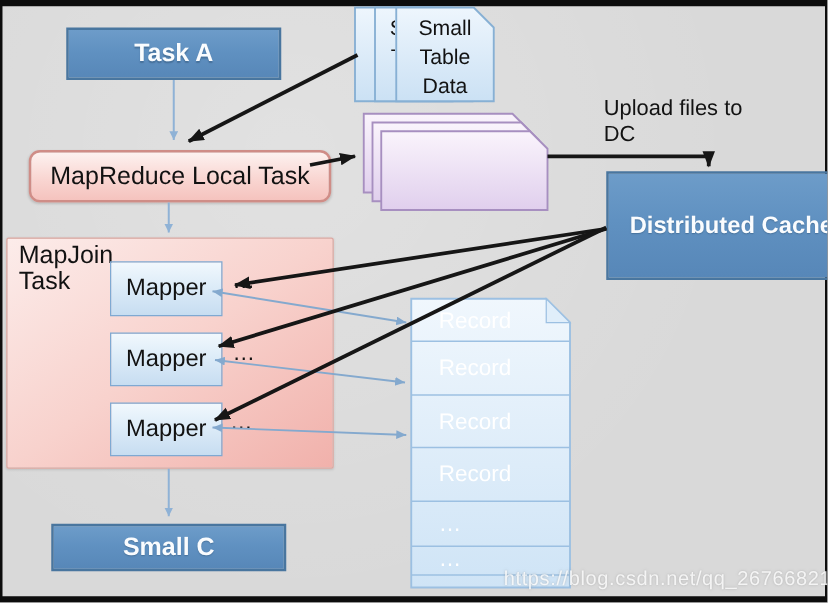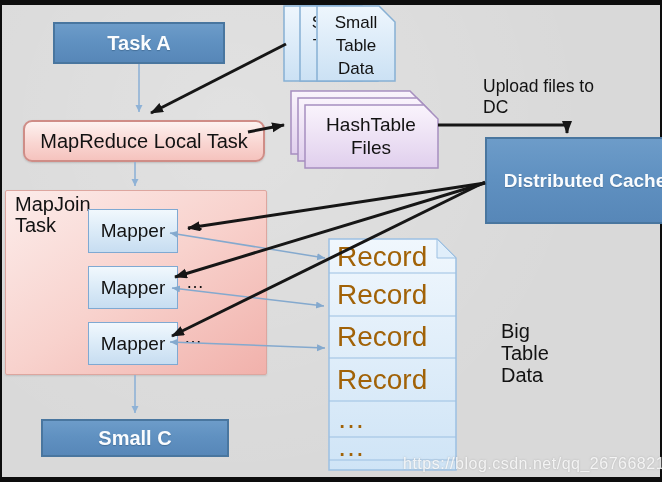--- a/index.html
+++ b/index.html
@@ -42,22 +42,22 @@
     display:flex;align-items:center;justify-content:center;
     font-size:19px;color:#121212;z-index:2;
   }
   .dots{
     font-size:18px;line-height:20px;color:#121212;z-index:2;letter-spacing:1px;
   }
   .sheet-text{
     text-align:center;color:#121212;z-index:2;
   }
   .record-row{
-    display:flex;align-items:center;color:#a16207;font-size:28px;
-    padding-left:8px;box-sizing:border-box;z-index:2;
+    display:flex;align-items:center;color:#ffffff;font-size:18px;
+    padding-left:22px;box-sizing:border-box;z-index:2;
   }
   .annotation{color:#121212;z-index:2;margin-left:24px;}
   #watermark{
     color:rgba(255,255,255,0.82);font-size:16px;letter-spacing:.5px;
     text-shadow:0 0 2px rgba(140,140,140,.55);z-index:5;white-space:nowrap;
   }
   svg.layer{position:absolute;left:0;top:0;pointer-events:none;}
   #shapes-layer{z-index:1;}
   #arrows-layer{z-index:3;}
 </style>
@@ -131,34 +131,32 @@
   <div class="abs blue-node" style="left:41px;top:419px;width:188px;height:38px;">
     <span>Small C</span>
   </div>
 
   <div class="abs sheet-text" style="left:317px;top:11px;width:78px;font-size:17px;line-height:23px;">Small Table Data</div>
 
   <div class="abs" style="left:300px;top:6px;width:16px;height:75px;overflow:hidden;z-index:2;">
     <div class="sheet-text" style="position:absolute;left:-6px;top:5px;width:78px;font-size:17px;line-height:23px;">Small Table Data</div>
   </div>
 
-  <div class="abs sheet-text" style="left:316px;top:113px;width:110px;font-size:19px;line-height:23px;">HashTable Files</div>
 
   <div class="abs blue-node" style="left:485px;top:137px;width:200px;height:87px;font-size:19px;">
     <span>Distributed Cache</span>
   </div>
 
   <div class="abs record-row" style="left:329px;top:240px;width:127px;height:33px;">Record</div>
   <div class="abs record-row" style="left:329px;top:273px;width:127px;height:43px;">Record</div>
   <div class="abs record-row" style="left:329px;top:316px;width:127px;height:42px;">Record</div>
   <div class="abs record-row" style="left:329px;top:358px;width:127px;height:43px;">Record</div>
   <div class="abs record-row" style="left:329px;top:401px;width:127px;height:36px;">…</div>
   <div class="abs record-row" style="left:329px;top:434px;width:127px;height:26px;">…</div>
 
-  <div class="abs annotation" style="left:477px;top:320px;width:70px;font-size:20px;line-height:22px;">Big Table Data</div>
   <div class="abs annotation" style="left:459px;top:76px;width:118px;font-size:17.5px;line-height:21px;">Upload files to DC</div>
   <div id="watermark" class="abs" style="left:403px;top:455px;">https://blog.csdn.net/qq_26766821</div>
 
   <svg id="arrows-layer" class="layer" width="662" height="482">
     <defs>
       <marker id="mkBlack" markerUnits="userSpaceOnUse" markerWidth="15" markerHeight="12" refX="12" refY="5" orient="auto">
         <path d="M0,0 L13,5 L0,10 z" fill="#161616"></path>
       </marker>
       <marker id="mkBlue" markerUnits="userSpaceOnUse" markerWidth="10" markerHeight="9" refX="8" refY="3.5" orient="auto-start-reverse">
         <path d="M0,0 L8,3.5 L0,7 z" fill="#84a9ce"></path>

